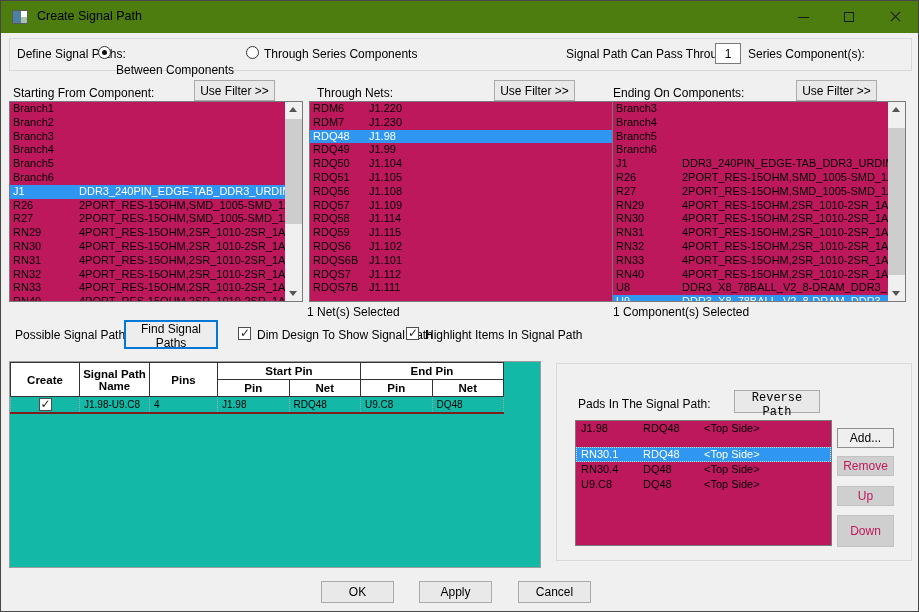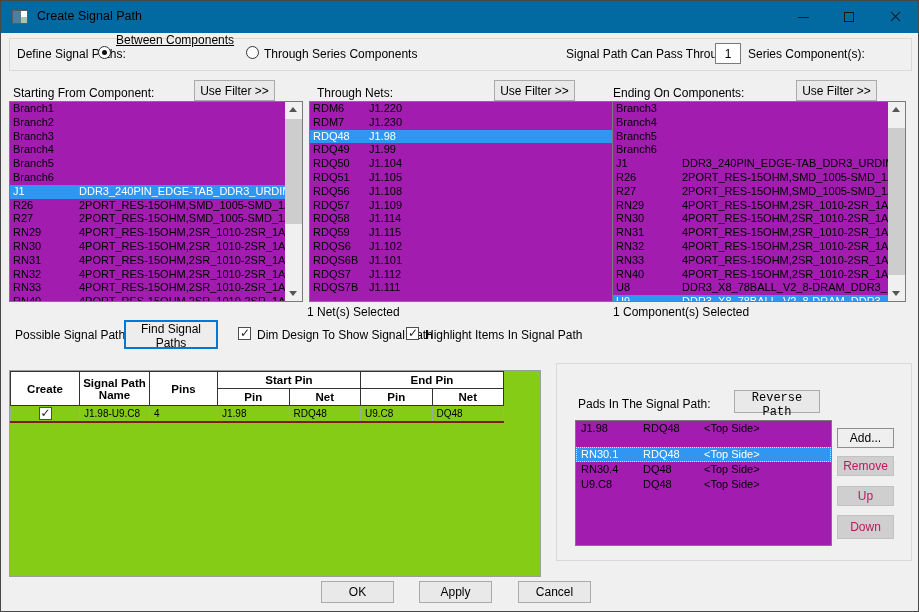--- a/index.html
+++ b/index.html
@@ -3,21 +3,21 @@
 <meta charset="utf-8">
 <style>
   * { margin:0; padding:0; box-sizing:border-box; }
   html,body { background:#e8e8e8; }
   body { font-family:"Liberation Sans","DejaVu Sans",sans-serif; }
   #dialog {
     position:relative; width:919px; height:612px;
     background:#f0f0f0; border:1px solid #474747; overflow:hidden;
   }
   
-  .titlebar { position:absolute; left:0; top:0; width:100%; height:32px; background:#0369a1; }
+  .titlebar { position:absolute; left:0; top:0; width:100%; height:32px; background:#4d7c0f; }
   .app-icon { position:absolute; left:11px; top:9px; width:16px; height:14px; border:1px solid #5a5a5a; background:#fff; }
   .app-icon .ic-left  { position:absolute; left:0; top:0; width:8px; height:12px; background:#4d7f9e; }
   .app-icon .ic-br    { position:absolute; left:8px; top:6px; width:6px; height:6px; background:#a9c3ad; }
   .title-text { position:absolute; left:36px; top:8px; font-size:12.5px; color:#000; }
   .win-btn { position:absolute; top:0; width:46px; height:32px; }
   .win-min { right:92px; } .win-max { right:46px; } .win-close { right:0; }
   .glyph-min { position:absolute; left:18px; top:16px; width:11px; height:1px; background:#1a1a1a; }
   .glyph-max { position:absolute; left:18px; top:11px; width:10px; height:10px; border:1px solid #1a1a1a; }
   .glyph-close-a,.glyph-close-b { position:absolute; left:17px; top:15px; width:13px; height:1px; background:#1a1a1a; }
   .glyph-close-a { transform:rotate(45deg); } .glyph-close-b { transform:rotate(-45deg); }
@@ -28,38 +28,38 @@
          color:#000; text-align:center; font-family:inherit; cursor:default; }
   .btn.primary { border:2px solid #0078d7; background:#ededed; }
   .btn.dark-edge { border-color:#8f8f8f; background:#efefef; }
   .btn.disabled { background:#cfcfcf; border-color:#c2c2c2; color:#be185d; }
   
   .radio { position:absolute; width:13px; height:13px; border:1px solid #333; border-radius:50%; background:#fff; }
   .radio.checked::after { content:""; position:absolute; left:3px; top:3px; width:5px; height:5px; border-radius:50%; background:#111; }
   .cbx { position:absolute; width:13px; height:13px; border:1px solid #4d4d4d; background:#fff; }
   .cbx.checked::after { content:"\2713"; position:absolute; left:1px; top:-2px; font-size:12px; color:#222; }
   
-  .listbox { position:absolute; background:#a21caf; border:1px solid #7a7a7a; overflow:hidden; font-size:11px; color:#000; }
+  .listbox { position:absolute; background:#be185d; border:1px solid #7a7a7a; overflow:hidden; font-size:11px; color:#000; }
   .lrow { height:13.8px; line-height:13.8px; white-space:nowrap; padding-left:3px; overflow:hidden; }
   .lrow.selected { background:#2f96f2; color:#fff; }
   .lrow .ref { display:inline-block; overflow:hidden; vertical-align:top; }
   .list-a .ref { width:66px; } .list-b .ref { width:56px; }
   .haspad { padding-right:17px; }
   
   .vscroll { position:absolute; top:0; right:0; bottom:0; width:17px; background:#f0f0f0; }
   .sb-btn { position:absolute; left:0; width:17px; height:16px; background:#f0f0f0; }
   .sb-up { top:0; } .sb-dn { bottom:0; }
   .tri-up { position:absolute; left:4px; top:5px; width:0; height:0;
             border-left:4px solid transparent; border-right:4px solid transparent; border-bottom:5px solid #555; }
   .tri-dn { position:absolute; left:4px; top:6px; width:0; height:0;
             border-left:4px solid transparent; border-right:4px solid transparent; border-top:5px solid #555; }
   .sb-thumb { position:absolute; left:0; width:17px; background:#cdcdcd; }
   
-  .table-panel { position:absolute; left:8px; top:369px; width:532px; height:207px;
-                 background:#84cc16; border:1px solid #9d9d9d; }
+  .table-panel { position:absolute; left:8px; top:360px; width:532px; height:207px;
+                 background:#14b8a6; border:1px solid #9d9d9d; }
   table.grid { border-collapse:collapse; table-layout:fixed; margin:0; }
   table.grid th { border:1px solid #333; background:#fff; font-size:11.5px; font-weight:bold;
                   text-align:center; padding:0 2px; height:17px; }
   table.grid td { font-size:10px; padding:0 4px; height:15px; border-left:1px dotted #a8a8a8;
                   border-right:1px dotted #a8a8a8; border-bottom:2px solid #7f1d1d; white-space:nowrap; }
   td.ccell { text-align:center; border-left:none; }
   td .cbx-inline { position:relative; display:inline-block; width:13px; height:13px;
                    border:1px solid #4d4d4d; background:#fff; top:1px; }
   td .cbx-inline.checked::after { content:"\2713"; position:absolute; left:1px; top:-2px; font-size:12px; color:#222; }
   
@@ -88,21 +88,21 @@
       </div>
     <div class="win-btn win-close">
       <span class="glyph-close-a"></span>
       <span class="glyph-close-b"></span>
     </div>
   </div>
 
   <div class="groupbox" style="left:8px; top:37px; width:903px; height:33px;"></div>
   <div class="lbl" style="left:16px; top:46px;">Define Signal Paths:</div>
   <span class="radio checked" style="left:97px; top:45px;"></span>
-  <div class="lbl" style="left:115px; top:32px;text-decoration:underline;">Between Components</div>
+  <div class="lbl" style="left:115px; top:62px;">Between Components</div>
   <span class="radio" style="left:245px; top:45px;"></span>
   <div class="lbl" style="left:263px; top:46px;">Through Series Components</div>
   <div class="lbl" style="left:565px; top:46px;">Signal Path Can Pass Through:</div>
   <input style="position: absolute; left: 714px; top: 42px; width: 26px; height: 21px; border: 1px solid rgb(122, 122, 122); font-size: 12px; text-align: center; font-family: inherit; background: rgb(255, 255, 255);" value="1">
   <div class="lbl" style="left:747px; top:46px;">Series Component(s):</div>
 
   <div class="lbl" style="left:12px; top:85px;">Starting From Component:</div>
   <button class="btn" style="left:193px; top:79px; width:81px; height:21px;">Use Filter &gt;&gt;</button>
   <div class="lbl" style="left:316px; top:85px;">Through Nets:</div>
   <button class="btn" style="left:493px; top:79px; width:81px; height:21px;">Use Filter &gt;&gt;</button>
@@ -326,19 +326,19 @@
         <span class="pc1">RN30.4</span><span class="pc2">DQ48</span><span>&lt;Top Side&gt;</span>
       </div>
       <div class="prow">
         <span class="pc1">U9.C8</span><span class="pc2">DQ48</span><span>&lt;Top Side&gt;</span>
       </div>
     </div>
 
   <button class="btn dark-edge" style="left:836px; top:427px; width:57px; height:20px;">Add...</button>
   <button class="btn disabled" style="left:836px; top:455px; width:57px; height:20px;">Remove</button>
   <button class="btn disabled" style="left:836px; top:485px; width:57px; height:20px;">Up</button>
-  <button class="btn disabled" style="left:836px; top:514px; width:57px; height:24px;">Down</button>
+  <button class="btn disabled" style="left:836px; top:514px; width:57px; height:32px;">Down</button>
 
   <button class="btn footer-btn" style="left:320px;">OK</button>
   <button class="btn footer-btn" style="left:418px;">Apply</button>
   <button class="btn footer-btn" style="left:517px;">Cancel</button>
 
 </div>
 
 </body></html>

